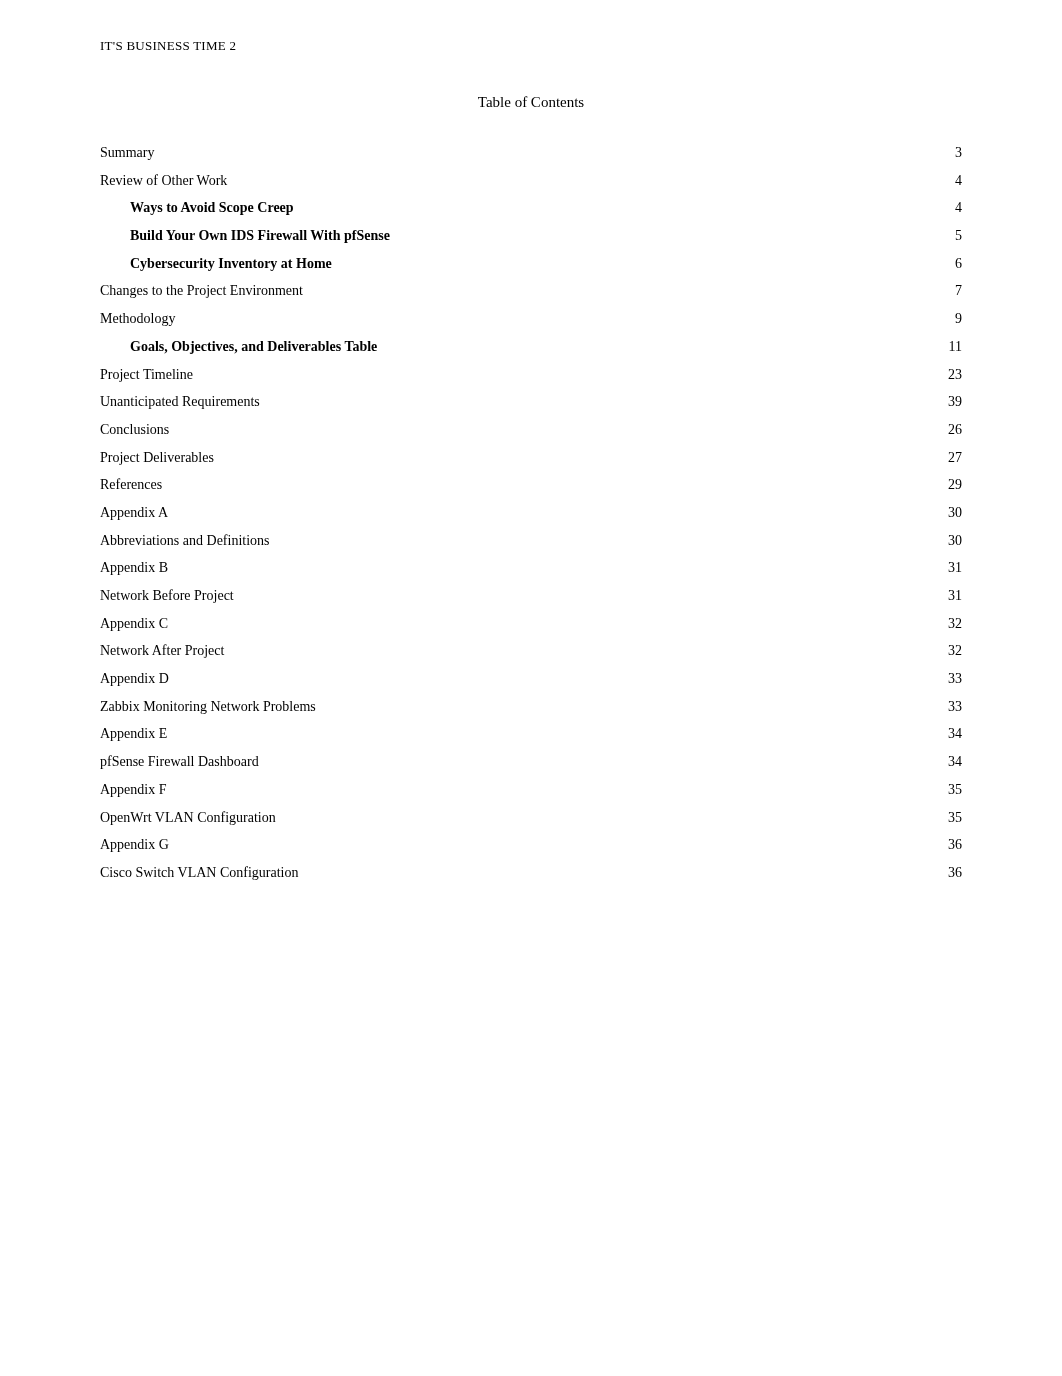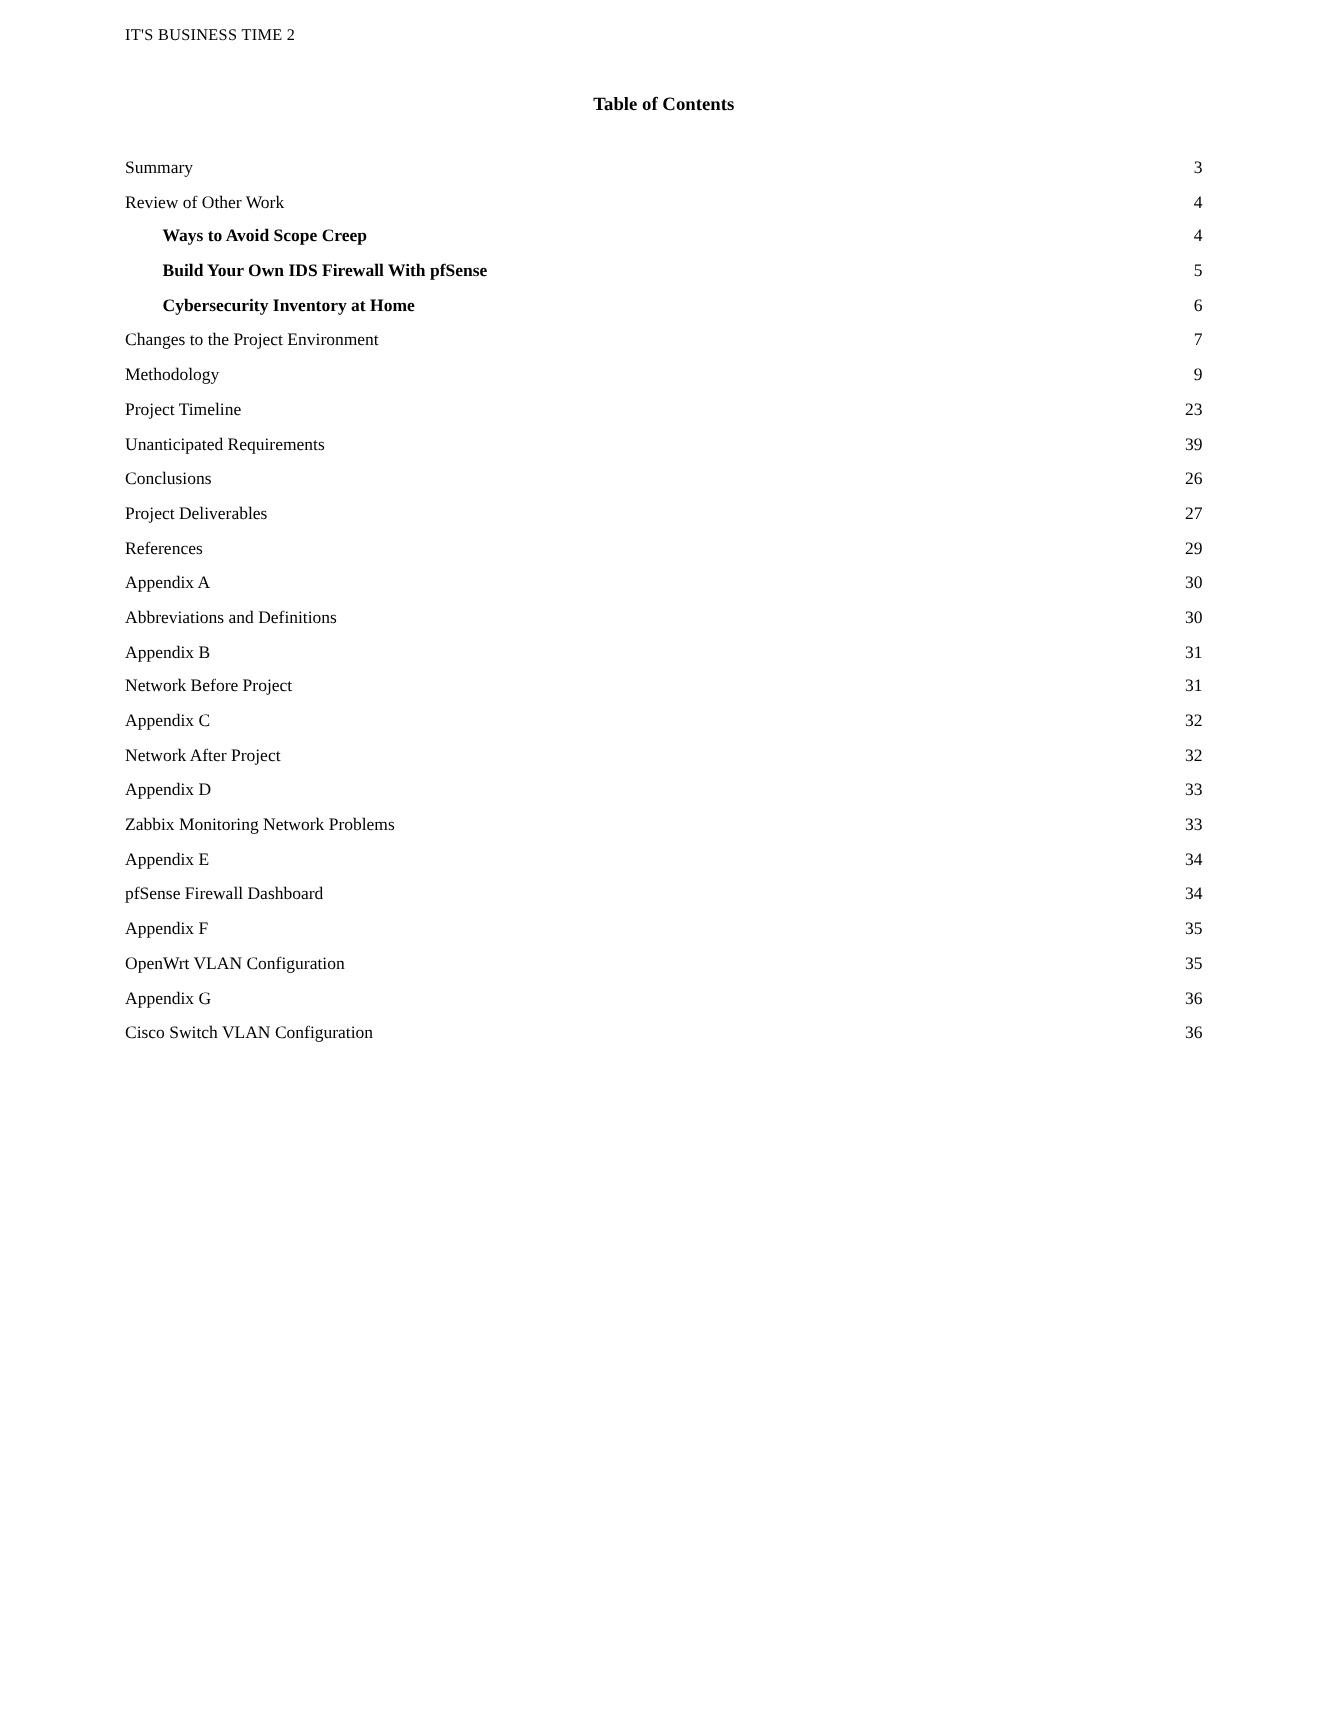--- a/index.html
+++ b/index.html
@@ -13,34 +13,34 @@
       font-family: "Times New Roman", Times, serif;
       font-size: 14px;
       color: #000000;
       width: 1062px;
       min-height: 1376px;
     }
 
     .page {
       width: 100%;
       min-height: 1376px;
-      padding: 20px 100px 80px 100px;
+      padding: 38px 100px 80px 100px;
       position: relative;
     }
 
     .page-header {
       font-size: 13px;
       font-weight: normal;
       margin-bottom: 40px;
       letter-spacing: 0.02em;
     }
 
     .toc-title {
       text-align: center;
-      font-weight: bold;
+      font-weight: normal;
       font-size: 15px;
       margin-bottom: 28px;
     }
 
     .toc-table {
       width: 100%;
       border-collapse: collapse;
     }
 
     .toc-table tr td {
@@ -102,20 +102,24 @@
           <td class="entry-label bold-entry">Cybersecurity Inventory at Home</td>
           <td class="entry-page">6</td>
         </tr>
         <tr>
           <td class="entry-label normal-entry">Changes to the Project Environment</td>
           <td class="entry-page">7</td>
         </tr>
         <tr>
           <td class="entry-label normal-entry">Methodology</td>
           <td class="entry-page">9</td>
+        </tr>
+        <tr>
+          <td class="entry-label bold-entry">Goals, Objectives, and Deliverables Table</td>
+          <td class="entry-page">11</td>
         </tr>
         <tr>
           <td class="entry-label normal-entry">Project Timeline</td>
           <td class="entry-page">23</td>
         </tr>
         <tr>
           <td class="entry-label normal-entry">Unanticipated Requirements</td>
           <td class="entry-page">39</td>
         </tr>
         <tr>

